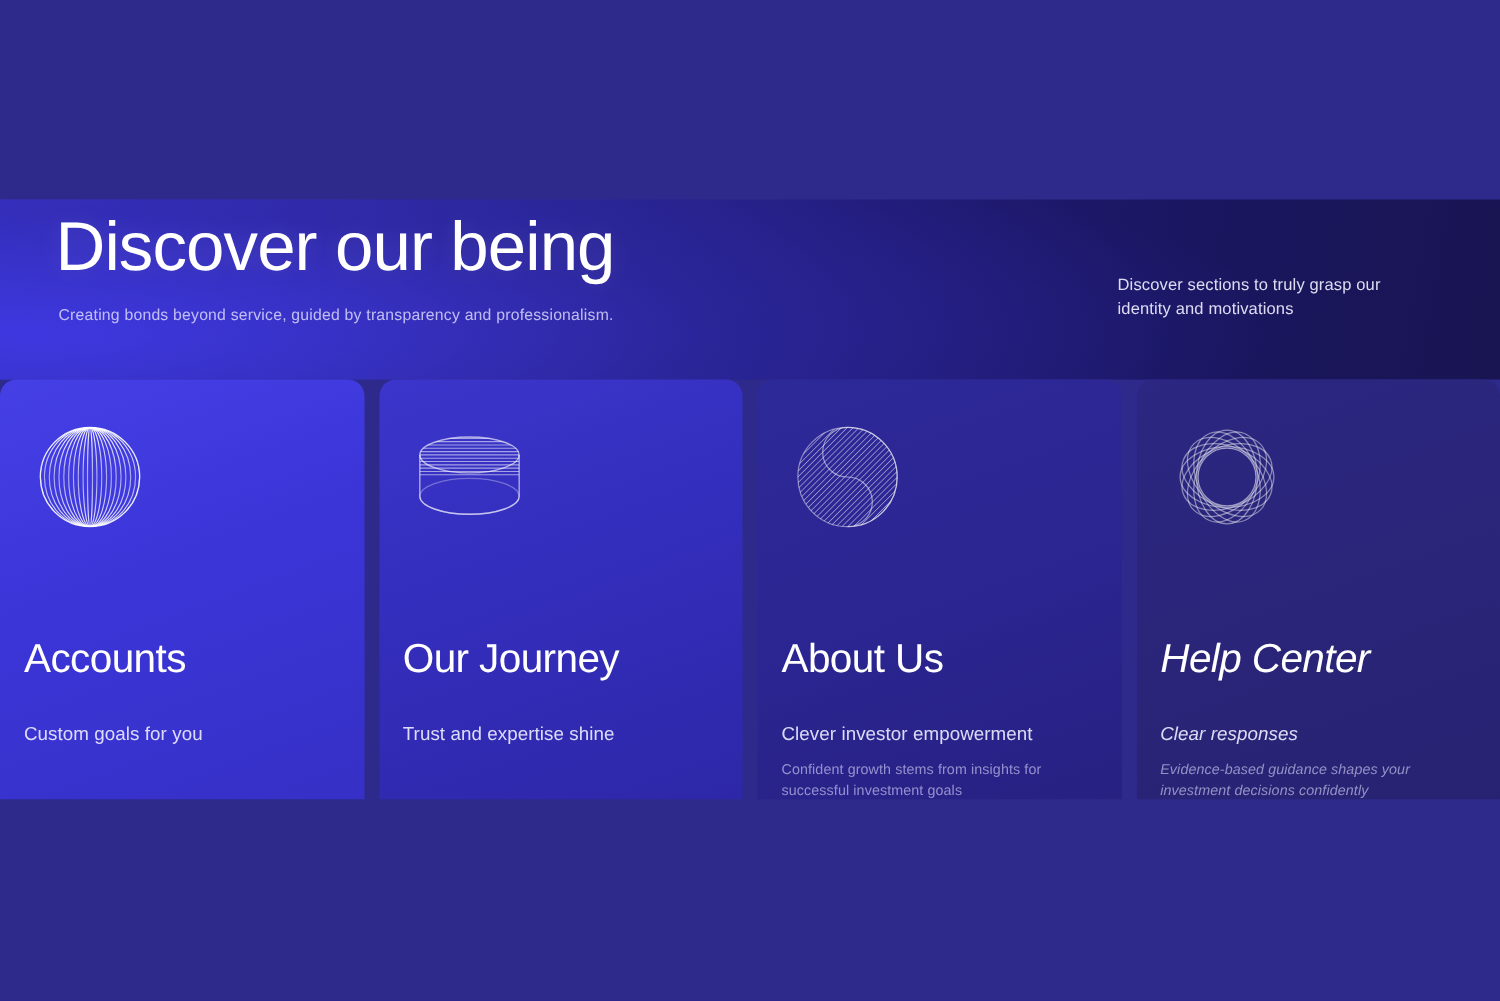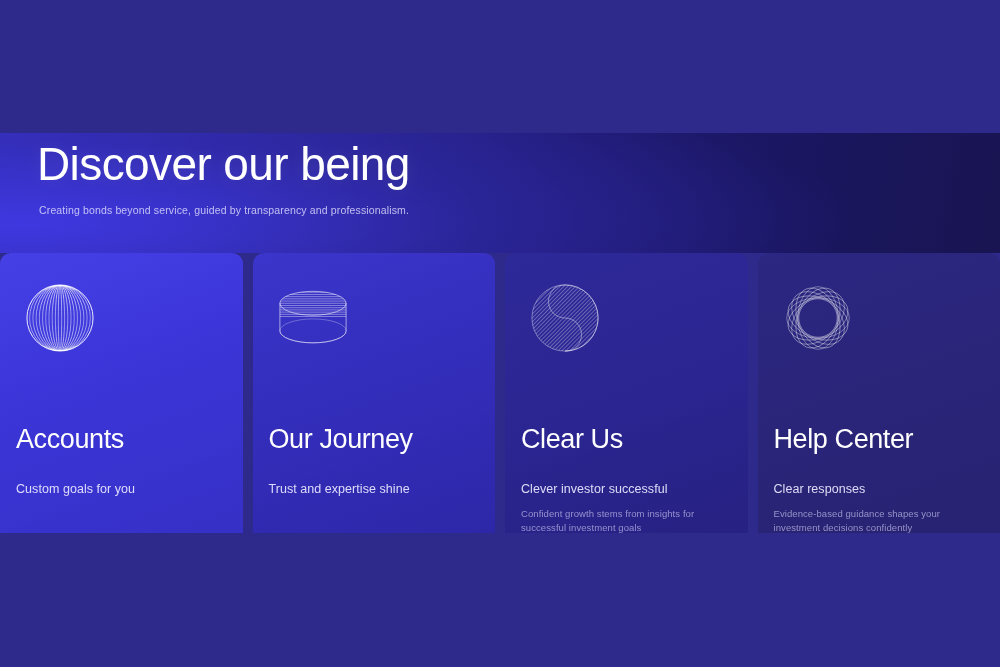--- a/index.html
+++ b/index.html
@@ -76,21 +76,21 @@
     position:relative;
     flex:1 1 0;
     height:280px;
     border-radius:11px 11px 0 0;
     overflow:hidden;
     padding:16px;
   }
   .card.c1 { background:linear-gradient(160deg,#4540e6 0%, #3b35d8 45%, #3630c6 100%); }
   .card.c2 { background:linear-gradient(160deg,#3b35cb 0%, #332dbb 50%, #2d27a8 100%); }
   .card.c3 { background:linear-gradient(160deg,#2e2999 0%, #2a2590 55%, #272182 100%); }
-  .card.c4 { background:linear-gradient(160deg,#2b2782 0%, #2a2578 55%, #282272 100%); }
+  .card.c4 { background:linear-gradient(160deg,#2b2782 0%, #2a2578 55%, #282272 100%);font-style:italic; }
 
   .card-art {
     position:absolute;
     left:0; top:0;
     width:100%; height:130px;
     display:flex;
     align-items:center;
     justify-content:flex-start;
     padding-left:14px;
     pointer-events:none;
@@ -133,20 +133,21 @@
 </head>
 <body>
 
 <div id="page">
 
   <div class="band-top"></div>
 
   <section class="hero">
     <h1 class="hero-title">Discover our being</h1>
     <p class="hero-sub">Creating bonds beyond service, guided by transparency and professionalism.</p>
+    <p class="hero-aside">Discover sections to truly grasp our identity and motivations</p>
   </section>
 
   <div class="cards">
 
     <article class="card c1">
       <div class="card-art">
         <svg width="92" height="92" viewBox="0 0 100 100">
           <defs>
             <clipPath id="sphClip">
                 <circle cx="50" cy="50" r="36"></circle>
@@ -232,22 +233,22 @@
             <rect x="0" y="0" width="100" height="100" fill="url(#hatch)"></rect>
           </g>
           <g clip-path="url(#botHalf)">
             <rect x="0" y="0" width="100" height="100" fill="url(#hatch)"></rect>
           </g>
           <path d="M50,14 A36,36 0 0,1 50,86 A18,18 0 0,0 50,50 A18,18 0 0,1 50,14 Z" fill="none" stroke="rgba(255,255,255,0.50)" stroke-width="0.9"></path>
           <circle cx="50" cy="50" r="36" fill="none" stroke="rgba(255,255,255,0.45)" stroke-width="0.9"></circle>
         </svg>
       </div>
       <div class="card-body">
-        <h2 class="card-title">Clear Us</h2>
-        <p class="card-sub">Clever investor successful</p>
+        <h2 class="card-title">About Us</h2>
+        <p class="card-sub">Clever investor empowerment</p>
         <p class="card-desc">Confident growth stems from insights for successful investment goals</p>
       </div>
     </article>
 
     <article class="card c4">
       <div class="card-art">
         <svg width="92" height="92" viewBox="0 0 100 100">
           <g fill="none" stroke="rgba(255,255,255,0.45)" stroke-width="0.9">
             <ellipse cx="50" cy="50" rx="34" ry="22" transform="rotate(0 50 50)"></ellipse>
             <ellipse cx="50" cy="50" rx="34" ry="22" transform="rotate(22 50 50)"></ellipse>

